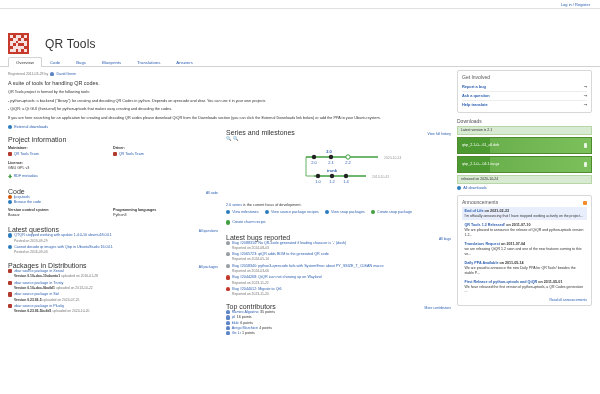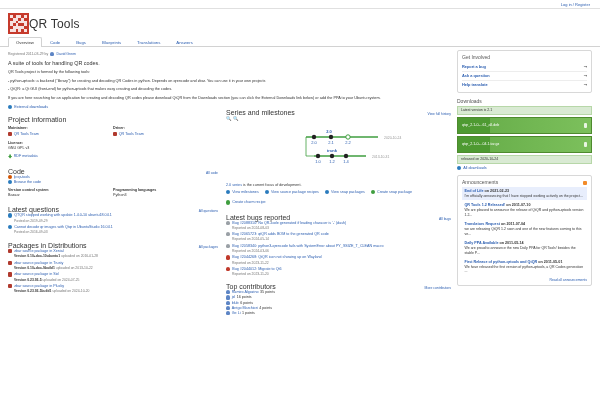--- a/index.html
+++ b/index.html
@@ -19,21 +19,22 @@
     border-bottom: 1px solid #e0e0e0;
     display: flex; align-items: center; justify-content: flex-end;
     padding-right: 10px;
   }
   #topbar .loginlink { font-size: 4px; color: #2a5db0; }
 
   
   #header {
     display: flex; align-items: center;
     padding: 4px 8px 2px 8px;
-    gap: 0;
+    gap: 16px;
+    margin-top: 20px;
   }
   #applogo {
     width: 21px; height: 21px;
     background: #c63a2c;
     position: relative; flex: none;
     display: grid; grid-template-columns: repeat(6,1fr); grid-template-rows: repeat(6,1fr);
     padding: 2px;
   }
   #applogo i { background: rgba(255,255,255,0.85); display:block; }
   #applogo i.off { background: transparent; }

